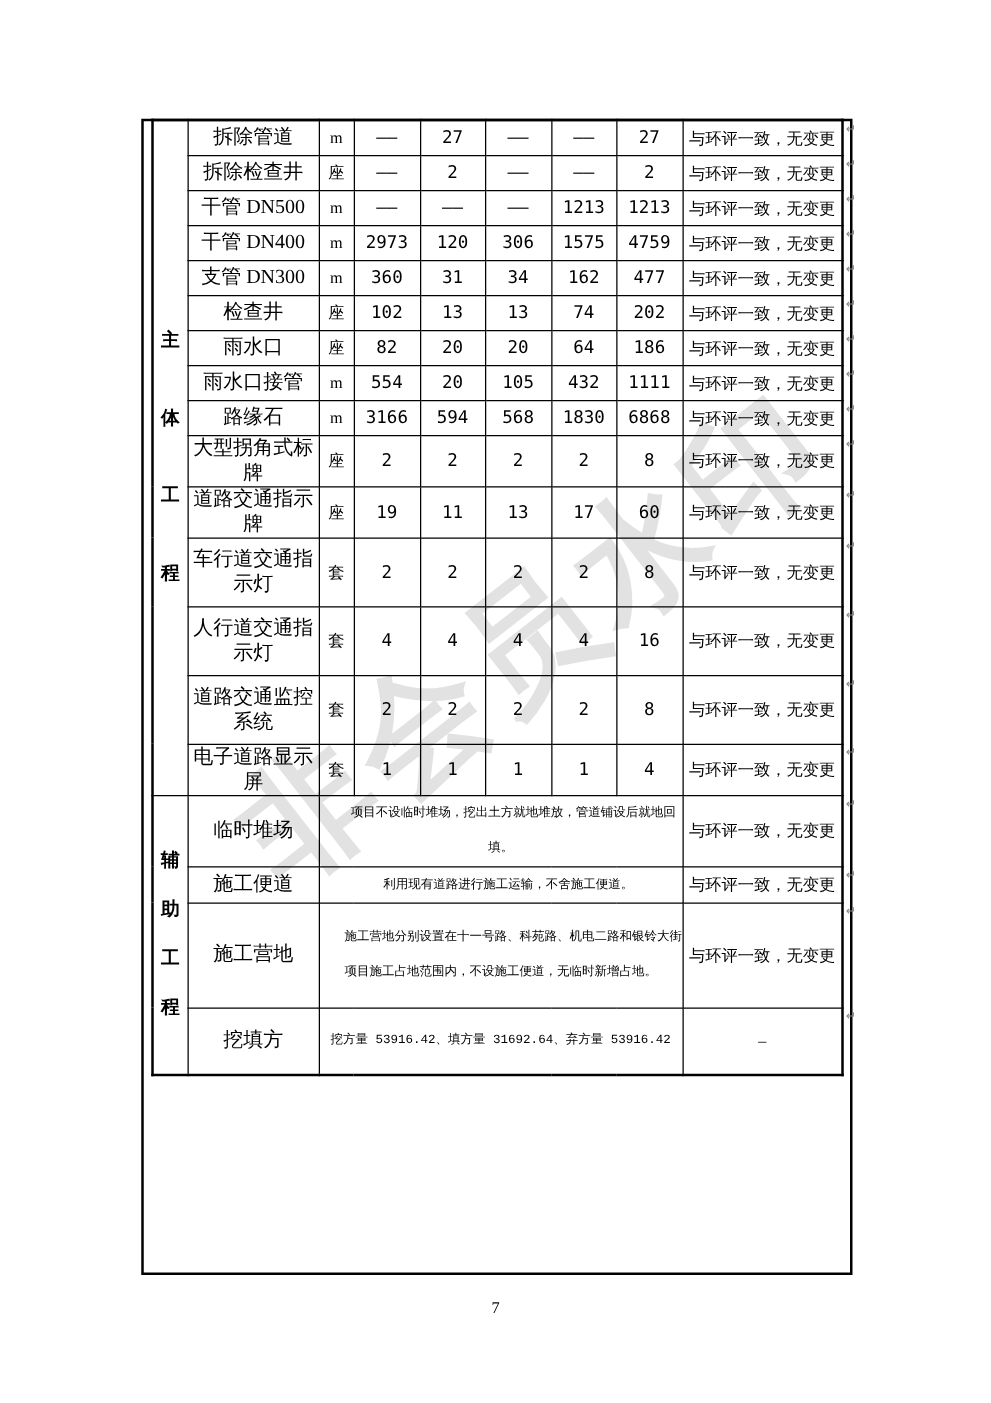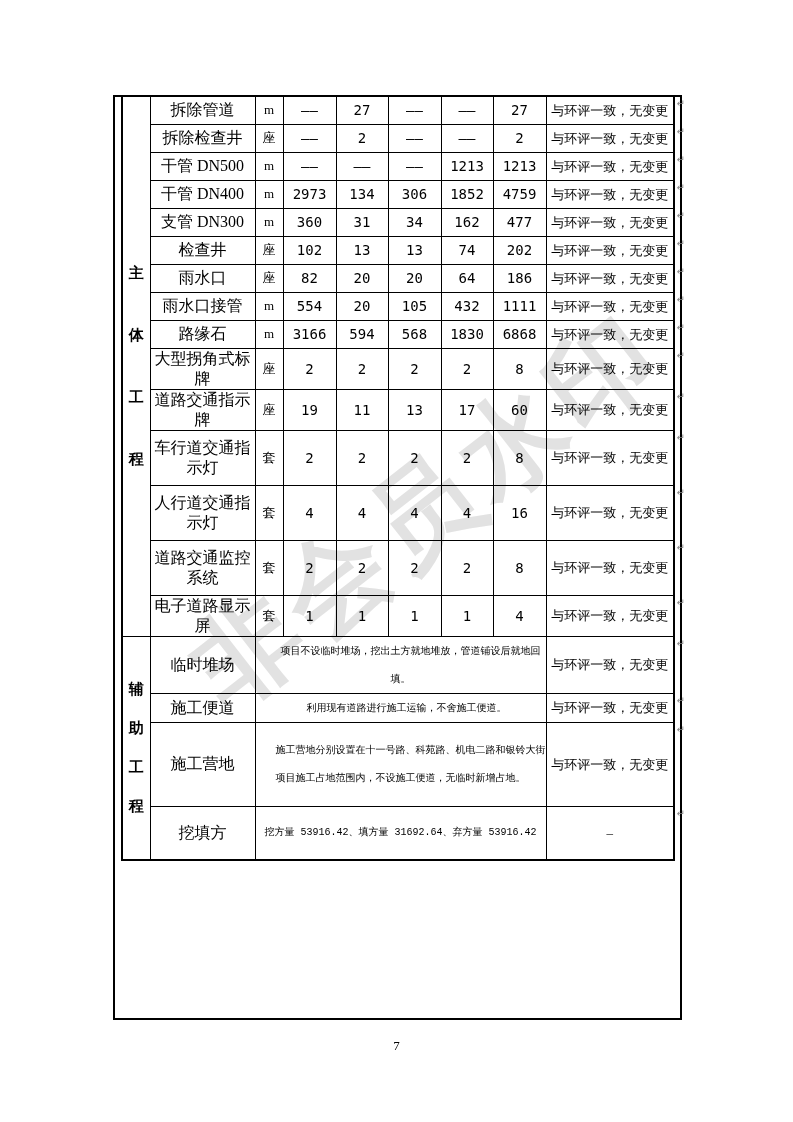--- a/index.html
+++ b/index.html
@@ -108,23 +108,23 @@
           <td class="val-cell">——</td>
           <td class="val-cell">——</td>
           <td class="val-cell">1213</td>
           <td class="val-cell">1213</td>
           <td class="remark-cell"><span>与环评一致，无变更</span><span class="pmark">↵</span></td>
         </tr>
         <tr style="height: 28px;">
           <td class="name-cell">干管 DN400</td>
           <td class="unit-cell">m</td>
           <td class="val-cell">2973</td>
-          <td class="val-cell">134</td>
+          <td class="val-cell">120</td>
           <td class="val-cell">306</td>
-          <td class="val-cell">1852</td>
+          <td class="val-cell">1575</td>
           <td class="val-cell">4759</td>
           <td class="remark-cell"><span>与环评一致，无变更</span><span class="pmark">↵</span></td>
         </tr>
         <tr style="height: 28px;">
           <td class="name-cell">支管 DN300</td>
           <td class="unit-cell">m</td>
           <td class="val-cell">360</td>
           <td class="val-cell">31</td>
           <td class="val-cell">34</td>
           <td class="val-cell">162</td>

